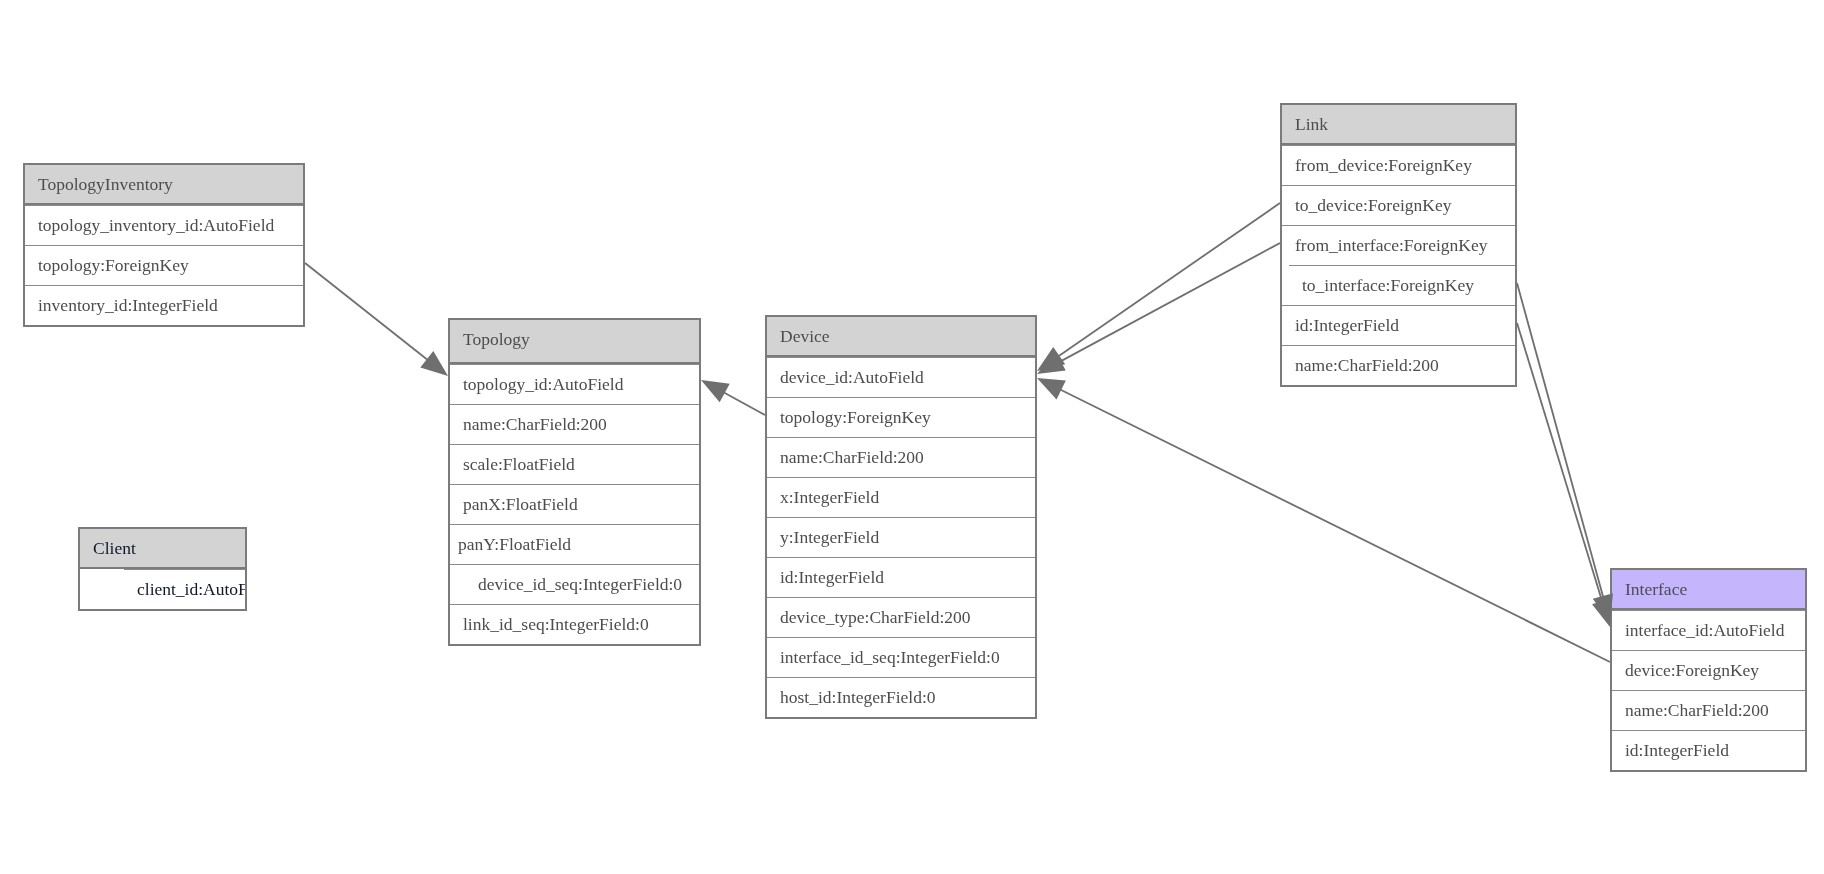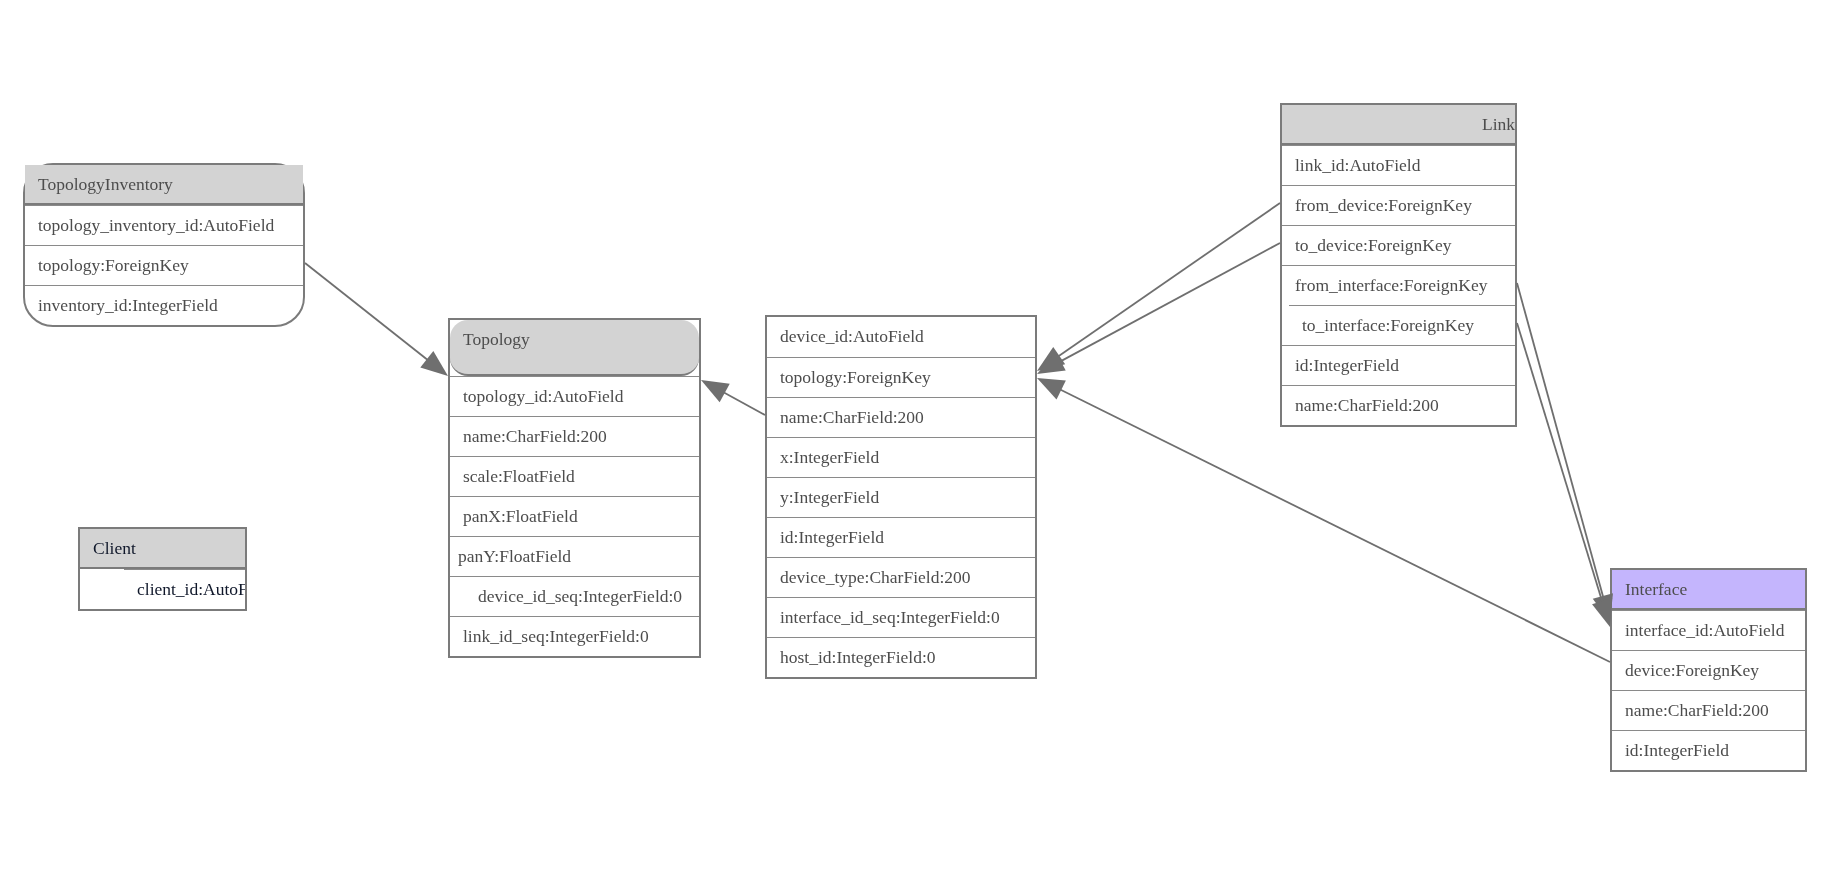--- a/index.html
+++ b/index.html
@@ -50,54 +50,54 @@
     left: 0;
     top: 0;
     pointer-events: none;
   }
 </style>
 </head>
 <body>
 
 <div class="canvas">
   <div id="entities">
-      <div class="entity" style="left: 23px; top: 163px; width: 282px; border-color: rgb(123, 123, 123); color: rgb(77, 77, 77); border-radius: 30px;">
+      <div class="entity" style="left: 23px; top: 163px; width: 282px; border-color: rgb(123, 123, 123); color: rgb(77, 77, 77);">
         <div class="entity-header" style="background: rgb(211, 211, 211); border-bottom-color: rgb(123, 123, 123); height: 40px;">TopologyInventory</div>
         <div class="entity-field" style="height: 40px; border-top-color: rgb(138, 138, 138);">topology_inventory_id:AutoField</div>
         <div class="entity-field" style="height: 40px; border-top-color: rgb(138, 138, 138);">topology:ForeignKey</div>
         <div class="entity-field" style="height: 40px; border-top-color: rgb(138, 138, 138);">inventory_id:IntegerField</div>
       </div>
       <div class="entity" style="left: 448px; top: 318px; width: 253px; border-color: rgb(123, 123, 123); color: rgb(77, 77, 77);">
-        <div class="entity-header" style="background: rgb(211, 211, 211); border-bottom-color: rgb(123, 123, 123); height: 56px; border-radius: 18px;">Topology</div>
+        <div class="entity-header" style="background: rgb(211, 211, 211); border-bottom-color: rgb(123, 123, 123); height: 44px;">Topology</div>
         <div class="entity-field" style="height: 40px; border-top-color: rgb(138, 138, 138);">topology_id:AutoField</div>
         <div class="entity-field" style="height: 40px; border-top-color: rgb(138, 138, 138);">name:CharField:200</div>
         <div class="entity-field" style="height: 40px; border-top-color: rgb(138, 138, 138);">scale:FloatField</div>
         <div class="entity-field" style="height: 40px; border-top-color: rgb(138, 138, 138);">panX:FloatField</div>
         <div class="entity-field" style="height: 40px; border-top-color: rgb(138, 138, 138); padding-left: 8px;">panY:FloatField</div>
         <div class="entity-field" style="height: 40px; border-top-color: rgb(138, 138, 138); padding-left: 28px;">device_id_seq:IntegerField:0</div>
         <div class="entity-field" style="height: 40px; border-top-color: rgb(138, 138, 138);">link_id_seq:IntegerField:0</div>
       </div>
       <div class="entity" style="left: 78px; top: 527px; width: 169px; border-color: rgb(123, 123, 123); color: #0f172a;">
         <div class="entity-header" style="background: rgb(211, 211, 211); border-bottom-color: rgb(123, 123, 123); height: 40px;">Client</div>
         <div class="entity-field" style="height: 40px; border-top-color: rgb(138, 138, 138); margin-left: 44px;">client_id:AutoField</div>
       </div>
       <div class="entity" style="left: 765px; top: 315px; width: 272px; border-color: rgb(123, 123, 123); color: rgb(77, 77, 77);">
+        <div class="entity-header" style="background: rgb(211, 211, 211); border-bottom-color: rgb(123, 123, 123); height: 40px;">Device</div>
         <div class="entity-field" style="height: 40px; border-top-color: rgb(138, 138, 138);">device_id:AutoField</div>
         <div class="entity-field" style="height: 40px; border-top-color: rgb(138, 138, 138);">topology:ForeignKey</div>
         <div class="entity-field" style="height: 40px; border-top-color: rgb(138, 138, 138);">name:CharField:200</div>
         <div class="entity-field" style="height: 40px; border-top-color: rgb(138, 138, 138);">x:IntegerField</div>
         <div class="entity-field" style="height: 40px; border-top-color: rgb(138, 138, 138);">y:IntegerField</div>
         <div class="entity-field" style="height: 40px; border-top-color: rgb(138, 138, 138);">id:IntegerField</div>
         <div class="entity-field" style="height: 40px; border-top-color: rgb(138, 138, 138);">device_type:CharField:200</div>
         <div class="entity-field" style="height: 40px; border-top-color: rgb(138, 138, 138);">interface_id_seq:IntegerField:0</div>
         <div class="entity-field" style="height: 40px; border-top-color: rgb(138, 138, 138);">host_id:IntegerField:0</div>
       </div>
       <div class="entity" style="left: 1280px; top: 103px; width: 237px; border-color: rgb(123, 123, 123); color: rgb(77, 77, 77);">
-        <div class="entity-header" style="background: rgb(211, 211, 211); border-bottom-color: rgb(123, 123, 123); height: 40px; text-align: right;">Link</div>
-        <div class="entity-field" style="height: 40px; border-top-color: rgb(138, 138, 138);">link_id:AutoField</div>
+        <div class="entity-header" style="background: rgb(211, 211, 211); border-bottom-color: rgb(123, 123, 123); height: 40px;">Link</div>
         <div class="entity-field" style="height: 40px; border-top-color: rgb(138, 138, 138);">from_device:ForeignKey</div>
         <div class="entity-field" style="height: 40px; border-top-color: rgb(138, 138, 138);">to_device:ForeignKey</div>
         <div class="entity-field" style="height: 40px; border-top-color: rgb(138, 138, 138);">from_interface:ForeignKey</div>
         <div class="entity-field" style="height: 40px; border-top-color: rgb(138, 138, 138); margin-left: 7px;">to_interface:ForeignKey</div>
         <div class="entity-field" style="height: 40px; border-top-color: rgb(138, 138, 138);">id:IntegerField</div>
         <div class="entity-field" style="height: 40px; border-top-color: rgb(138, 138, 138);">name:CharField:200</div>
       </div>
       <div class="entity" style="left: 1610px; top: 568px; width: 197px; border-color: rgb(123, 123, 123); color: rgb(77, 77, 77);">
         <div class="entity-header" style="background: #c4b5fd; border-bottom-color: rgb(123, 123, 123); height: 40px;">Interface</div>
         <div class="entity-field" style="height: 40px; border-top-color: rgb(138, 138, 138);">interface_id:AutoField</div>

